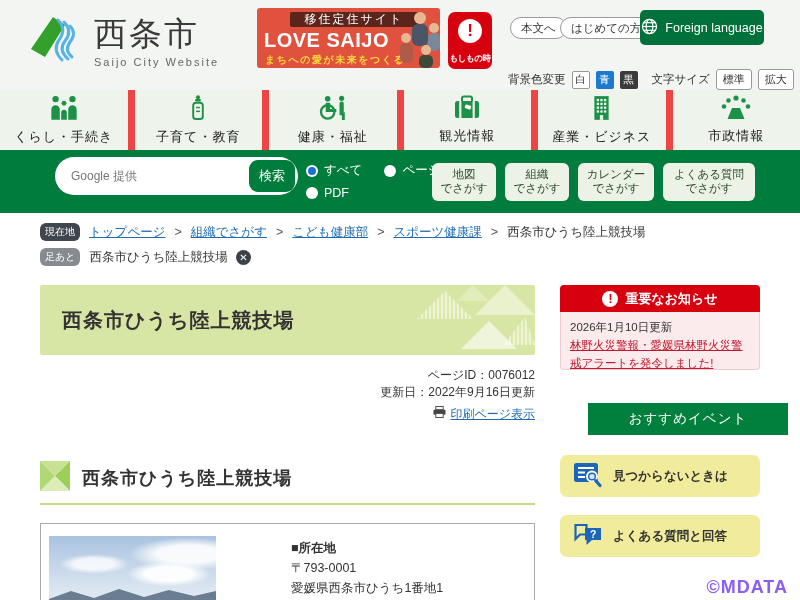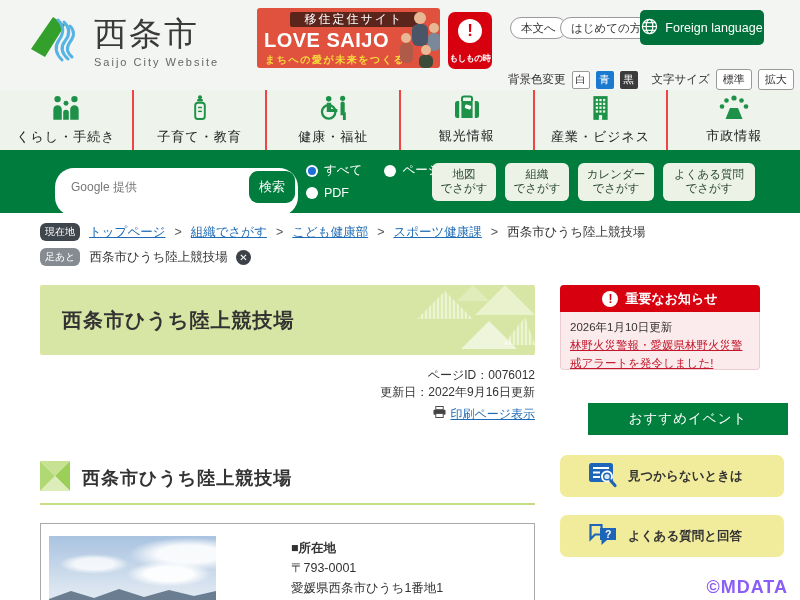--- a/index.html
+++ b/index.html
@@ -27,27 +27,27 @@
 
   .util-row { position:absolute; left:508px; top:69px; display:flex; align-items:center; gap:6px; font-size:11.5px; color:#333; }
   .sq-btn { width:18px; height:18px; border-radius:2px; font-size:10.5px; display:flex; align-items:center; justify-content:center; }
   .sq-white { background:#fff; border:1px solid #999; color:#333; }
   .sq-blue { background:#1c79d0; color:#fff; }
   .sq-black { background:#3b3b3b; color:#fff; }
   .size-btn { background:#fff; border:1px solid #999; border-radius:3px; font-size:11px; color:#333; padding:2px 6px; }
 
   
   #gnav { position:absolute; left:0; top:90px; width:800px; height:60px; background:#eef3ec; display:flex; }
-  .gnav-item { flex:1; display:flex; flex-direction:column; align-items:center; justify-content:center; gap:4px; border-right:2px solid #ef4444; }
+  .gnav-item { flex:1; display:flex; flex-direction:column; align-items:center; justify-content:center; gap:4px; border-right:7px solid #ef4444; }
   .gnav-item:last-child { border-right:none; }
   .gnav-label { font-size:13px; color:#222; letter-spacing:1px; white-space:nowrap; }
 
   
   #searchbar { position:absolute; left:0; top:150px; width:800px; height:63px; background:#007d3c; }
-  .search-pill { position:absolute; left:55px; top:18px; width:243px; height:48px; background:#fff; border-radius:19px; }
+  .search-pill { position:absolute; left:55px; top:7px; width:243px; height:38px; background:#fff; border-radius:19px; }
   .search-input { position:absolute; left:16px; top:0; width:170px; height:38px; border:none; outline:none; font-size:12px; color:#333; background:transparent; font-family:"Liberation Sans", sans-serif; }
   .search-input::placeholder { color:#777; }
   .search-btn { position:absolute; right:3px; top:3px; width:46px; height:32px; background:#007d3c; color:#fff; border:none; border-radius:9px; font-size:13px; font-family:"Liberation Sans", sans-serif; }
   .radio-group { position:absolute; left:306px; top:12px; color:#fff; font-size:12.5px; }
   .radio-row { display:flex; gap:22px; margin-bottom:7px; }
   .radio-opt { display:flex; align-items:center; gap:6px; white-space:nowrap; }
   .radio { width:12px; height:12px; border-radius:50%; background:#fff; }
   .radio.checked { background:#1b6fd6; box-shadow:inset 0 0 0 2px #fff; }
   .quick-links { position:absolute; left:432px; top:13px; display:flex; gap:9px; }
   .quick-btn { height:38px; background:#ecf2e5; border-radius:6px; display:flex; flex-direction:column; align-items:center; justify-content:center; font-size:11.5px; color:#2c4a33; line-height:1.2; padding:0 6px; white-space:nowrap; }
@@ -85,21 +85,21 @@
   .address-block { position:absolute; left:250px; top:14px; font-size:12.5px; color:#333; line-height:20px; }
   .address-heading { font-weight:bold; }
 
   
   #sidebar { position:absolute; left:560px; top:285px; width:200px; height:315px; }
   .notice-head { position:absolute; left:0; top:0; width:200px; height:27px; background:#d7000f; border-radius:4px 4px 0 0; color:#fff; font-size:13px; font-weight:bold; display:flex; align-items:center; justify-content:center; gap:7px; }
   .notice-excl { width:16px; height:16px; background:#fff; border-radius:50%; color:#d7000f; font-size:12px; font-weight:bold; text-align:center; line-height:16px; }
   .notice-body { position:absolute; left:0; top:27px; width:200px; height:58px; background:#fcebed; border:1px solid #eecdd2; border-top:none; border-radius:0 0 4px 4px; padding:7px 9px; font-size:11.5px; line-height:1.55; color:#333; }
   .notice-link { color:#c2182b; text-decoration:underline; cursor:pointer; }
   .events-banner { position:absolute; left:0; top:118px; width:200px; height:32px; background:#00803c; border-radius:0; color:#fff; font-size:13.5px; font-weight:normal; display:flex; align-items:center; justify-content:center; letter-spacing:1px;margin-left:28px; }
-  .side-btn { position:absolute; left:0; width:224px; height:42px; background:#f1ec9b; border-radius:7px; display:flex; align-items:center; gap:10px; padding-left:28px; font-size:12.5px; font-weight:bold; color:#333; }
+  .side-btn { position:absolute; left:0; width:200px; height:42px; background:#f1ec9b; border-radius:7px; display:flex; align-items:center; gap:10px; padding-left:13px; font-size:12.5px; font-weight:bold; color:#333; }
   .side-btn.help { top:170px; } .side-btn.faq { top:230px; }
 
   .watermark { position:absolute; right:12px; bottom:2px; font-size:18px; font-weight:600; color:#8b5cf6; letter-spacing:1px; }
 </style>
 </head>
 <body>
 
 <div id="page">
 
   <div id="header">

